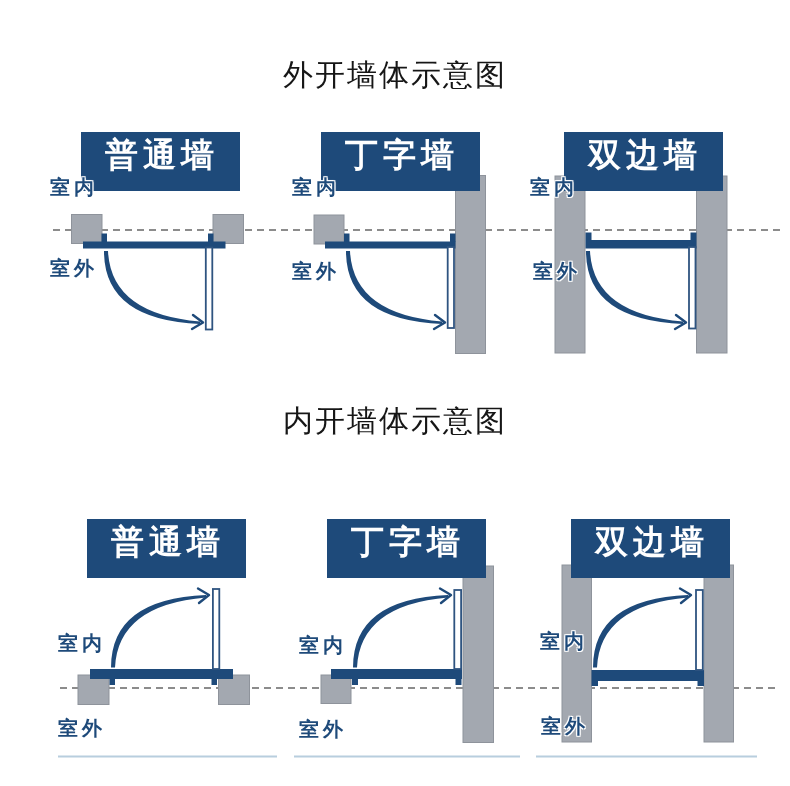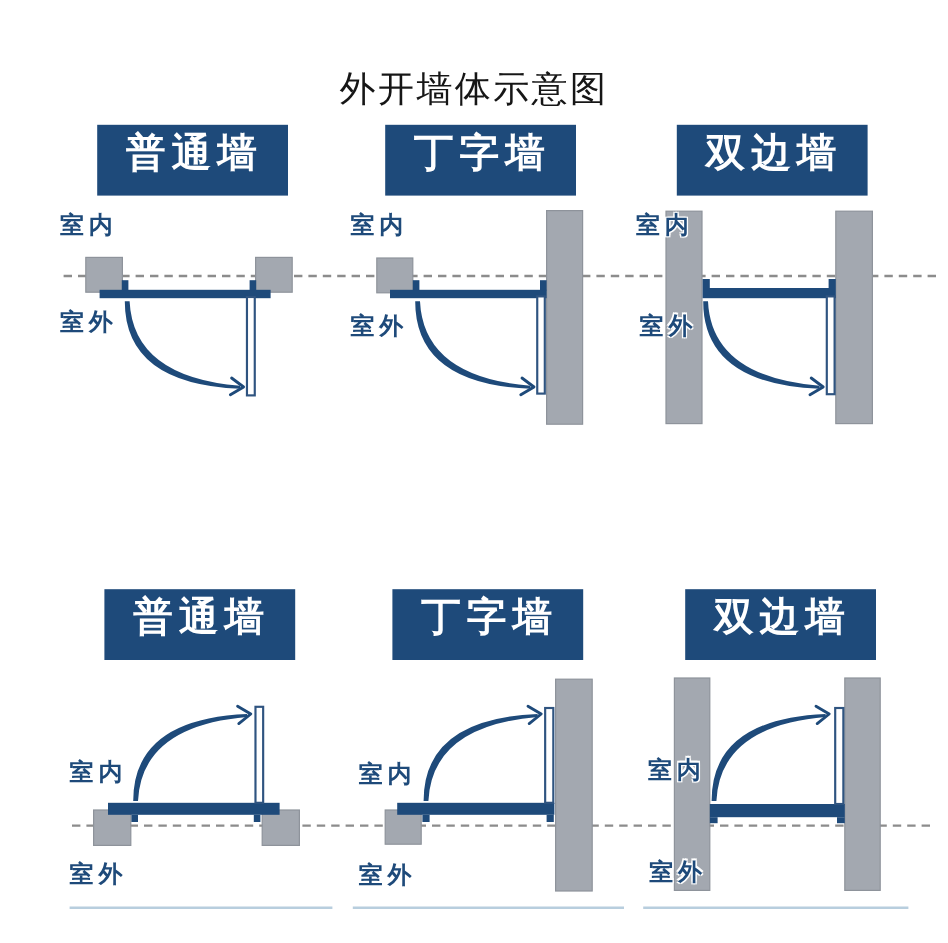--- a/index.html
+++ b/index.html
@@ -10,21 +10,21 @@
   body{font-family:"DejaVu Sans","Liberation Sans",sans-serif;}
   .stage{position:relative;width:790px;height:786px;background:#fff;overflow:hidden;}
   .stage svg{position:absolute;left:0;top:0;}
   .section-title{
     position:absolute;left:0;width:790px;text-align:center;
     font-size:30px;font-weight:500;letter-spacing:2px;color:var(--title-text);line-height:34px;
   }
   .bar-title{
     position:absolute;width:159px;height:59px;background:var(--navy);
     color:#fff;font-size:33px;font-weight:bold;letter-spacing:5px;padding-left:3px;
-    box-sizing:border-box;text-align:center;line-height:45px;
+    box-sizing:border-box;text-align:center;line-height:45px;margin-top:28px;
   }
   .room-label{
     position:absolute;color:var(--navy);font-size:20px;font-weight:bold;letter-spacing:4px;line-height:22px;
     text-shadow:-1px -1px 0 #fff,1px -1px 0 #fff,-1px 1px 0 #fff,1px 1px 0 #fff,0 0 2px #fff;
     text-align:center;
   }
   .wall{fill:var(--wall);stroke:var(--wall-border);stroke-width:1;}
   .frame{fill:var(--navy);}
   .leaf{fill:#fff;stroke:var(--leaf-border);stroke-width:1.8;}
   .arc{fill:var(--navy);}
@@ -134,20 +134,21 @@
     </g>
 
     <g>
       <path class="divider" d="M58,756.5 H277"></path>
       <path class="divider" d="M294,756.5 H520"></path>
       <path class="divider" d="M536,756.5 H757"></path>
     </g>
   </svg>
 
   <div class="section-title" style="top:34px;margin-top:24px;">外开墙体示意图</div>
+  <div class="section-title" style="top:404px;">内开墙体示意图</div>
 
   <div class="bar-title" style="left:81px;top:104px;">普通墙</div>
   <div class="bar-title" style="left:321px;top:104px;">丁字墙</div>
   <div class="bar-title" style="left:564px;top:104px;">双边墙</div>
 
   <div class="bar-title" style="left:87px;top:491px;">普通墙</div>
   <div class="bar-title" style="left:327px;top:491px;">丁字墙</div>
   <div class="bar-title" style="left:571px;top:491px;">双边墙</div>
 
   <div class="room-label" style="left:50px;top:176px;">室内</div>

